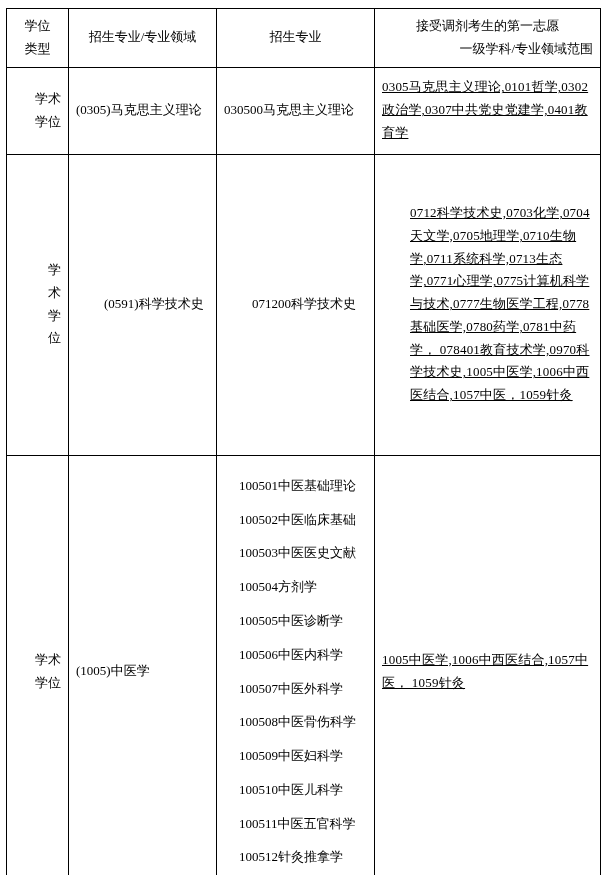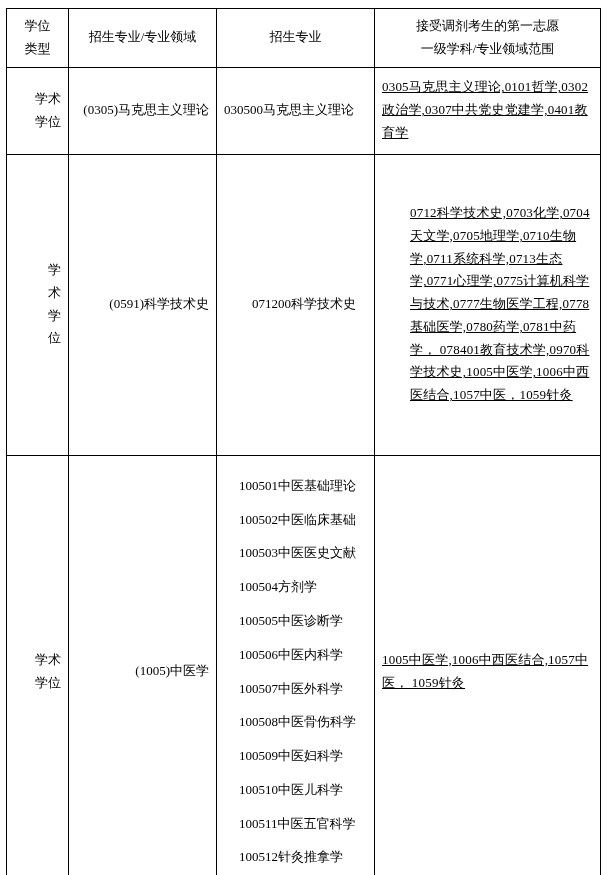--- a/index.html
+++ b/index.html
@@ -40,29 +40,29 @@
   col.c3 { width: 158px; }
   col.c4 { width: 226px; }
 
   thead td {
     text-align: center;
     vertical-align: middle;
     padding-top: 8px;
     padding-bottom: 8px;
   }
   .hdr-line { display: block; }
-  .hdr-sub { display: block; }
+  .hdr-sub { display: block; text-align: right; }
 
   td.col-type {
     text-align: right;
     vertical-align: middle;
   }
   td.col-type .t-line { display: block; }
   td.col-discipline {
-    text-align: right;
+    text-align: left;
     vertical-align: middle;
   }
   td.col-major {
     text-align: left;
     vertical-align: middle;
   }
   td.col-major.list {
     text-align: left;
     padding-left: 22px;
   }

